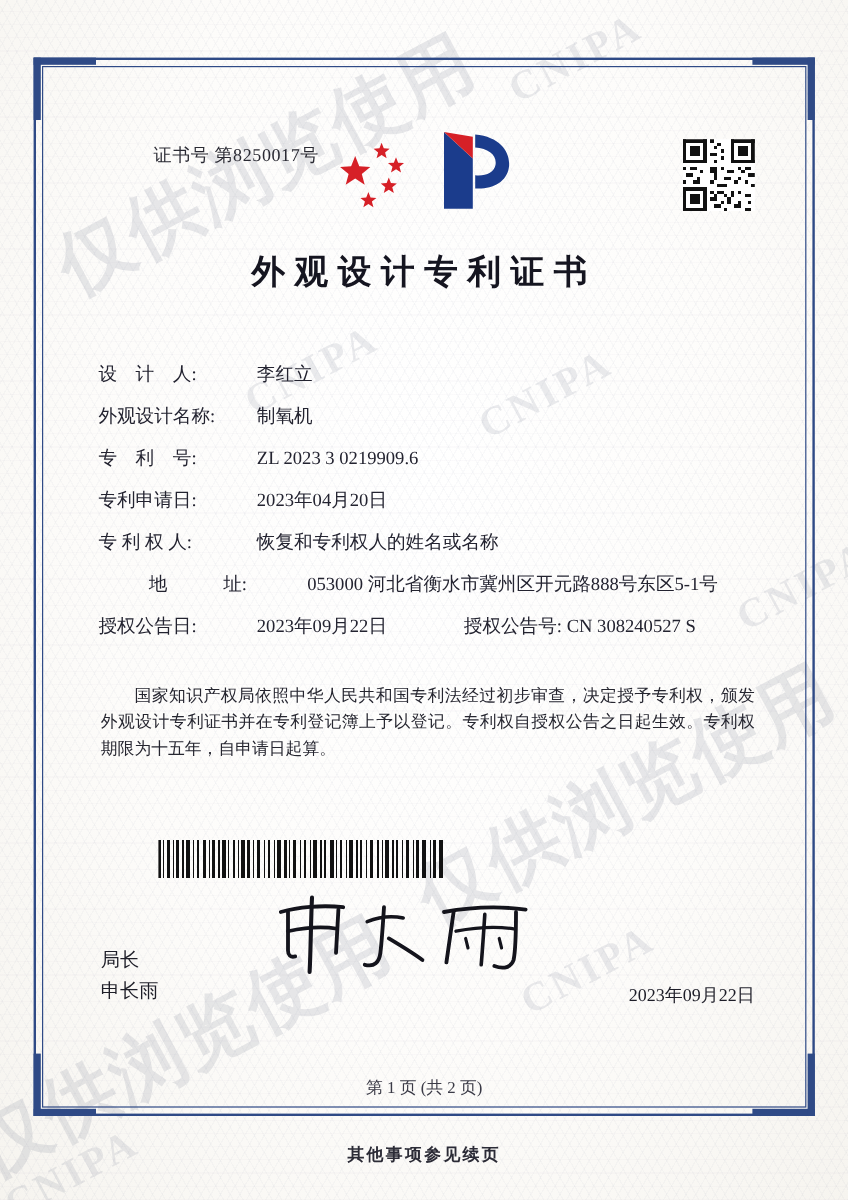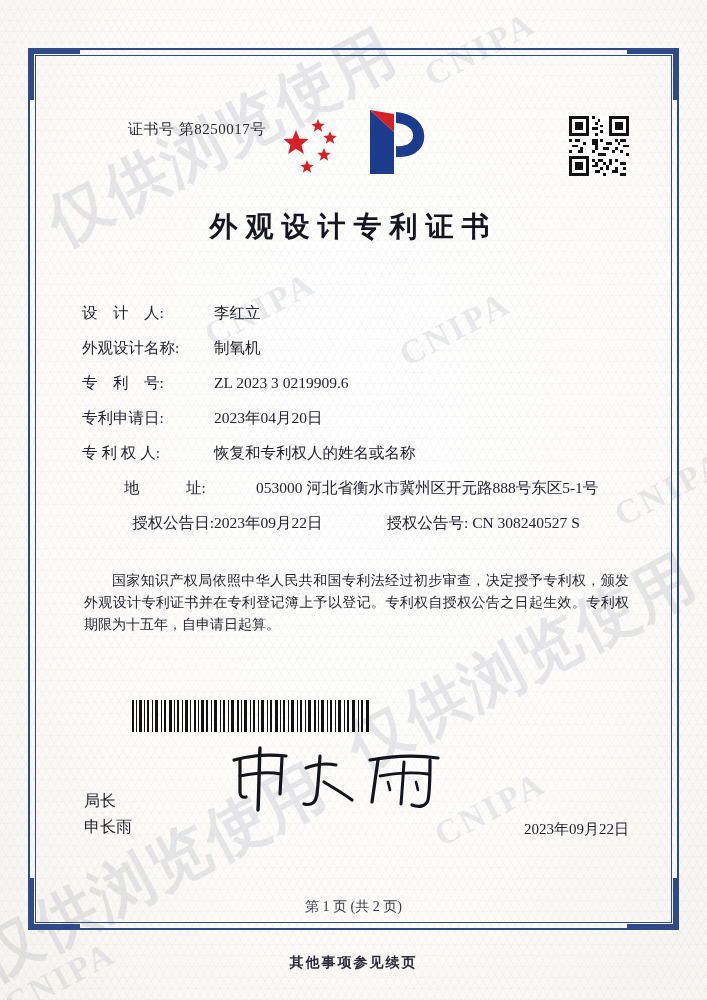--- a/index.html
+++ b/index.html
@@ -97,21 +97,21 @@
   }
   .row{height:35px;line-height:35px;white-space:nowrap;}
   .row .lbl{display:inline-block;}
   .row .val{display:inline-block;}
   .w-name{width:132px;}
   .w-designer{width:132px;}
   .w-patno{width:132px;}
   .w-appdate{width:132px;}
   .w-owner{width:132px;}
   .w-addr{width:132px;margin-left:42px;}
-  .w-grant{width:132px;text-align:right;}
+  .w-grant{width:132px;}
 
   .grantrow .second{display:inline-block;margin-left:64px;}
 
   
   #paras{
     position:absolute;left:24px;right:18px;top:470px;
     font-size:14px;line-height:22px;color:#262630;text-align:justify;margin-top:20px;
   }
   #paras p{margin:0 0 10px 0;text-indent:28px;}
 

